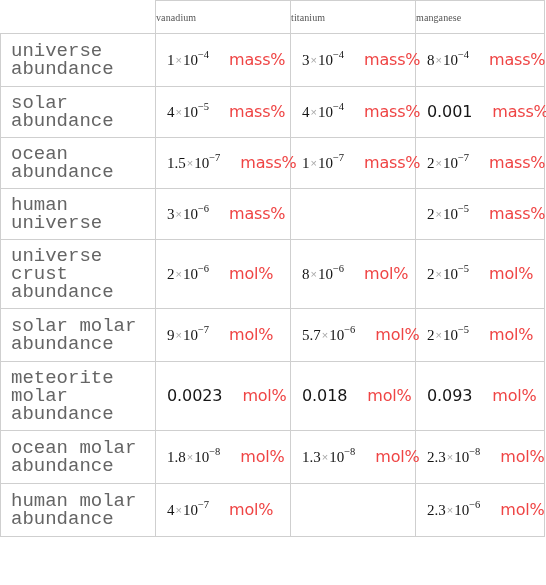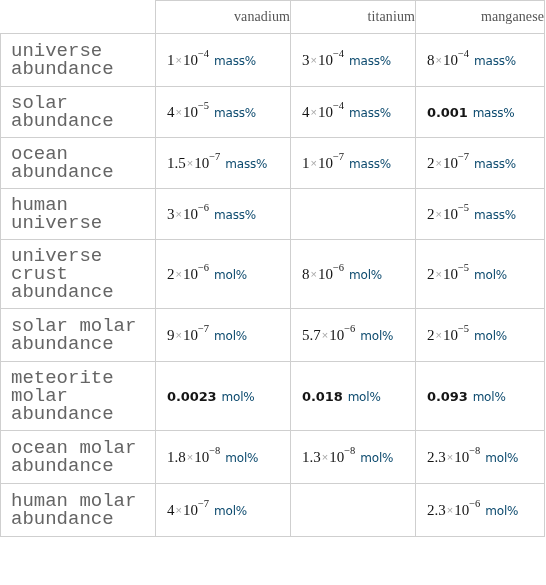--- a/index.html
+++ b/index.html
@@ -30,24 +30,24 @@
   .abundance-table td {
     border: 1px solid #cfcfcf;
     padding: 0;
     vertical-align: middle;
     background: #ffffff;
   }
 
   
   thead th {
     height: 32px;
-    text-align: right;
+    text-align: left;
     font-weight: normal;
     font-family: "Liberation Serif", serif;
-    font-size: 14px;
+    font-size: 10px;
     color: #555555;
     letter-spacing: 0.1px;
   }
   thead th.corner {
     border-top-color: #ffffff;
     border-left-color: #ffffff;
   }
 
   
   td.rowlabel {
@@ -93,30 +93,29 @@
     font-family: "Liberation Serif", serif;
     font-size: 10.5px;
     color: #141414;
     vertical-align: super;
     line-height: 0;
     position: relative;
     top: -1px;
   }
   .plain {
     font-family: "DejaVu Sans", sans-serif;
-    font-size: 13px;
+    font-size: 16px;
     color: #151515;
     letter-spacing: -0.1px;
-    font-weight: bold;
   }
   .unit {
     font-family: "DejaVu Sans", sans-serif;
-    font-size: 12px;
-    color: #0c4a6e;
-    margin-left: 5px;
+    font-size: 16px;
+    color: #ef4444;
+    margin-left: 20px;
     letter-spacing: -0.2px;
   }
   .empty { display: inline-block; min-height: 18px; }
 
   
   tr.tall td { height: 38px; }
 </style>
 </head>
 <body>
 

